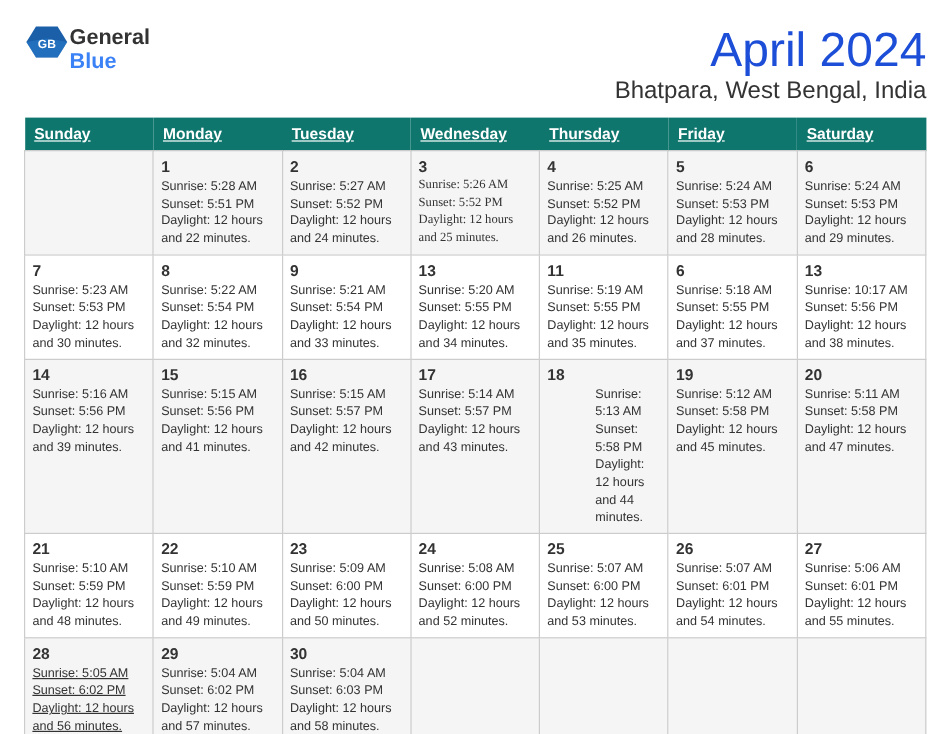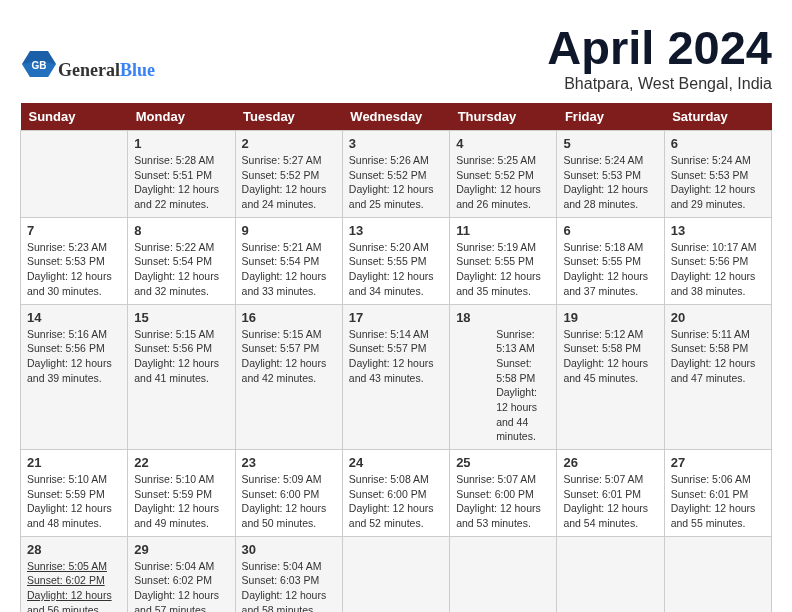--- a/index.html
+++ b/index.html
@@ -6,45 +6,44 @@
     body {
       font-family: Arial, sans-serif;
       background: #fff;
       width: 792px;
       min-height: 612px;
       padding: 20px;
     }
     .header {
       display: flex;
       justify-content: space-between;
-      align-items: flex-end;
+      align-items: flex-start;
       margin-bottom: 10px;
     }
     .logo {
       display: flex;
       align-items: center;
     }
     .logo-text {
       display: flex;
-      flex-direction: row;
+      flex-direction: column;
       font-size: 18px;
       font-weight: bold;
       line-height: 1.1;
-      font-family: Liberation Serif, serif;
     }
     .logo-text .general { color: #333; }
     .logo-text .blue { color: #3b82f6; }
     .title-block { text-align: right; }
     .month-title {
-      font-size: 47px;
-      font-weight: bold;
-      color: #0f172a;
+      font-size: 40px;
+      font-weight: normal;
+      color: #1d4ed8;
     }
     .location {
-      font-size: 16px;
+      font-size: 20px;
       color: #333;
     }
     table {
       width: 100%;
       border-collapse: collapse;
       font-size: 11px;
     }
     th {
       background-color: #1a5fa8;
       color: #fff;
@@ -70,21 +69,21 @@
     .day-info {
       font-size: 10.5px;
       line-height: 1.4;
       color: #333;
     }
     .empty-cell {
       background: #f9f9f9;
     }
     tr:nth-child(odd) td { background-color: #f5f5f5; }
     tr:nth-child(even) td { background-color: #ffffff; }
-    thead tr th { background-color: #7f1d1d; }
+    thead tr th { background-color: #0f766e; text-decoration: underline; }
   </style>
 </head>
 <body>
 
 <div class="header">
   <div class="logo">
     <svg width="38" height="44" viewBox="0 0 38 44">
       <polygon points="10,2 28,2 36,15 28,28 10,28 2,15" fill="#1a5fa8"></polygon>
       <polygon points="19,12 36,15 28,28 10,28 2,15 19,12" fill="#2a7fd4" opacity="0.5"></polygon>
       <text x="19" y="20" text-anchor="middle" fill="white" font-size="10" font-weight="bold">GB</text>
@@ -124,21 +123,21 @@
         </td>
         <td>
           <span class="day-num">2</span>
           <div class="day-info" style="white-space: pre-line;">Sunrise: 5:27 AM
 Sunset: 5:52 PM
 Daylight: 12 hours
 and 24 minutes.</div>
         </td>
         <td>
           <span class="day-num">3</span>
-          <div class="day-info" style="white-space: pre-line;">Sunrise: 5:26 AM
+          <div class="day-info" style="white-space: pre-line; font-family: Liberation Serif, serif;">Sunrise: 5:26 AM
 Sunset: 5:52 PM
 Daylight: 12 hours
 and 25 minutes.</div>
         </td>
         <td>
           <span class="day-num">4</span>
           <div class="day-info" style="white-space: pre-line;">Sunrise: 5:25 AM
 Sunset: 5:52 PM
 Daylight: 12 hours
 and 26 minutes.</div>

